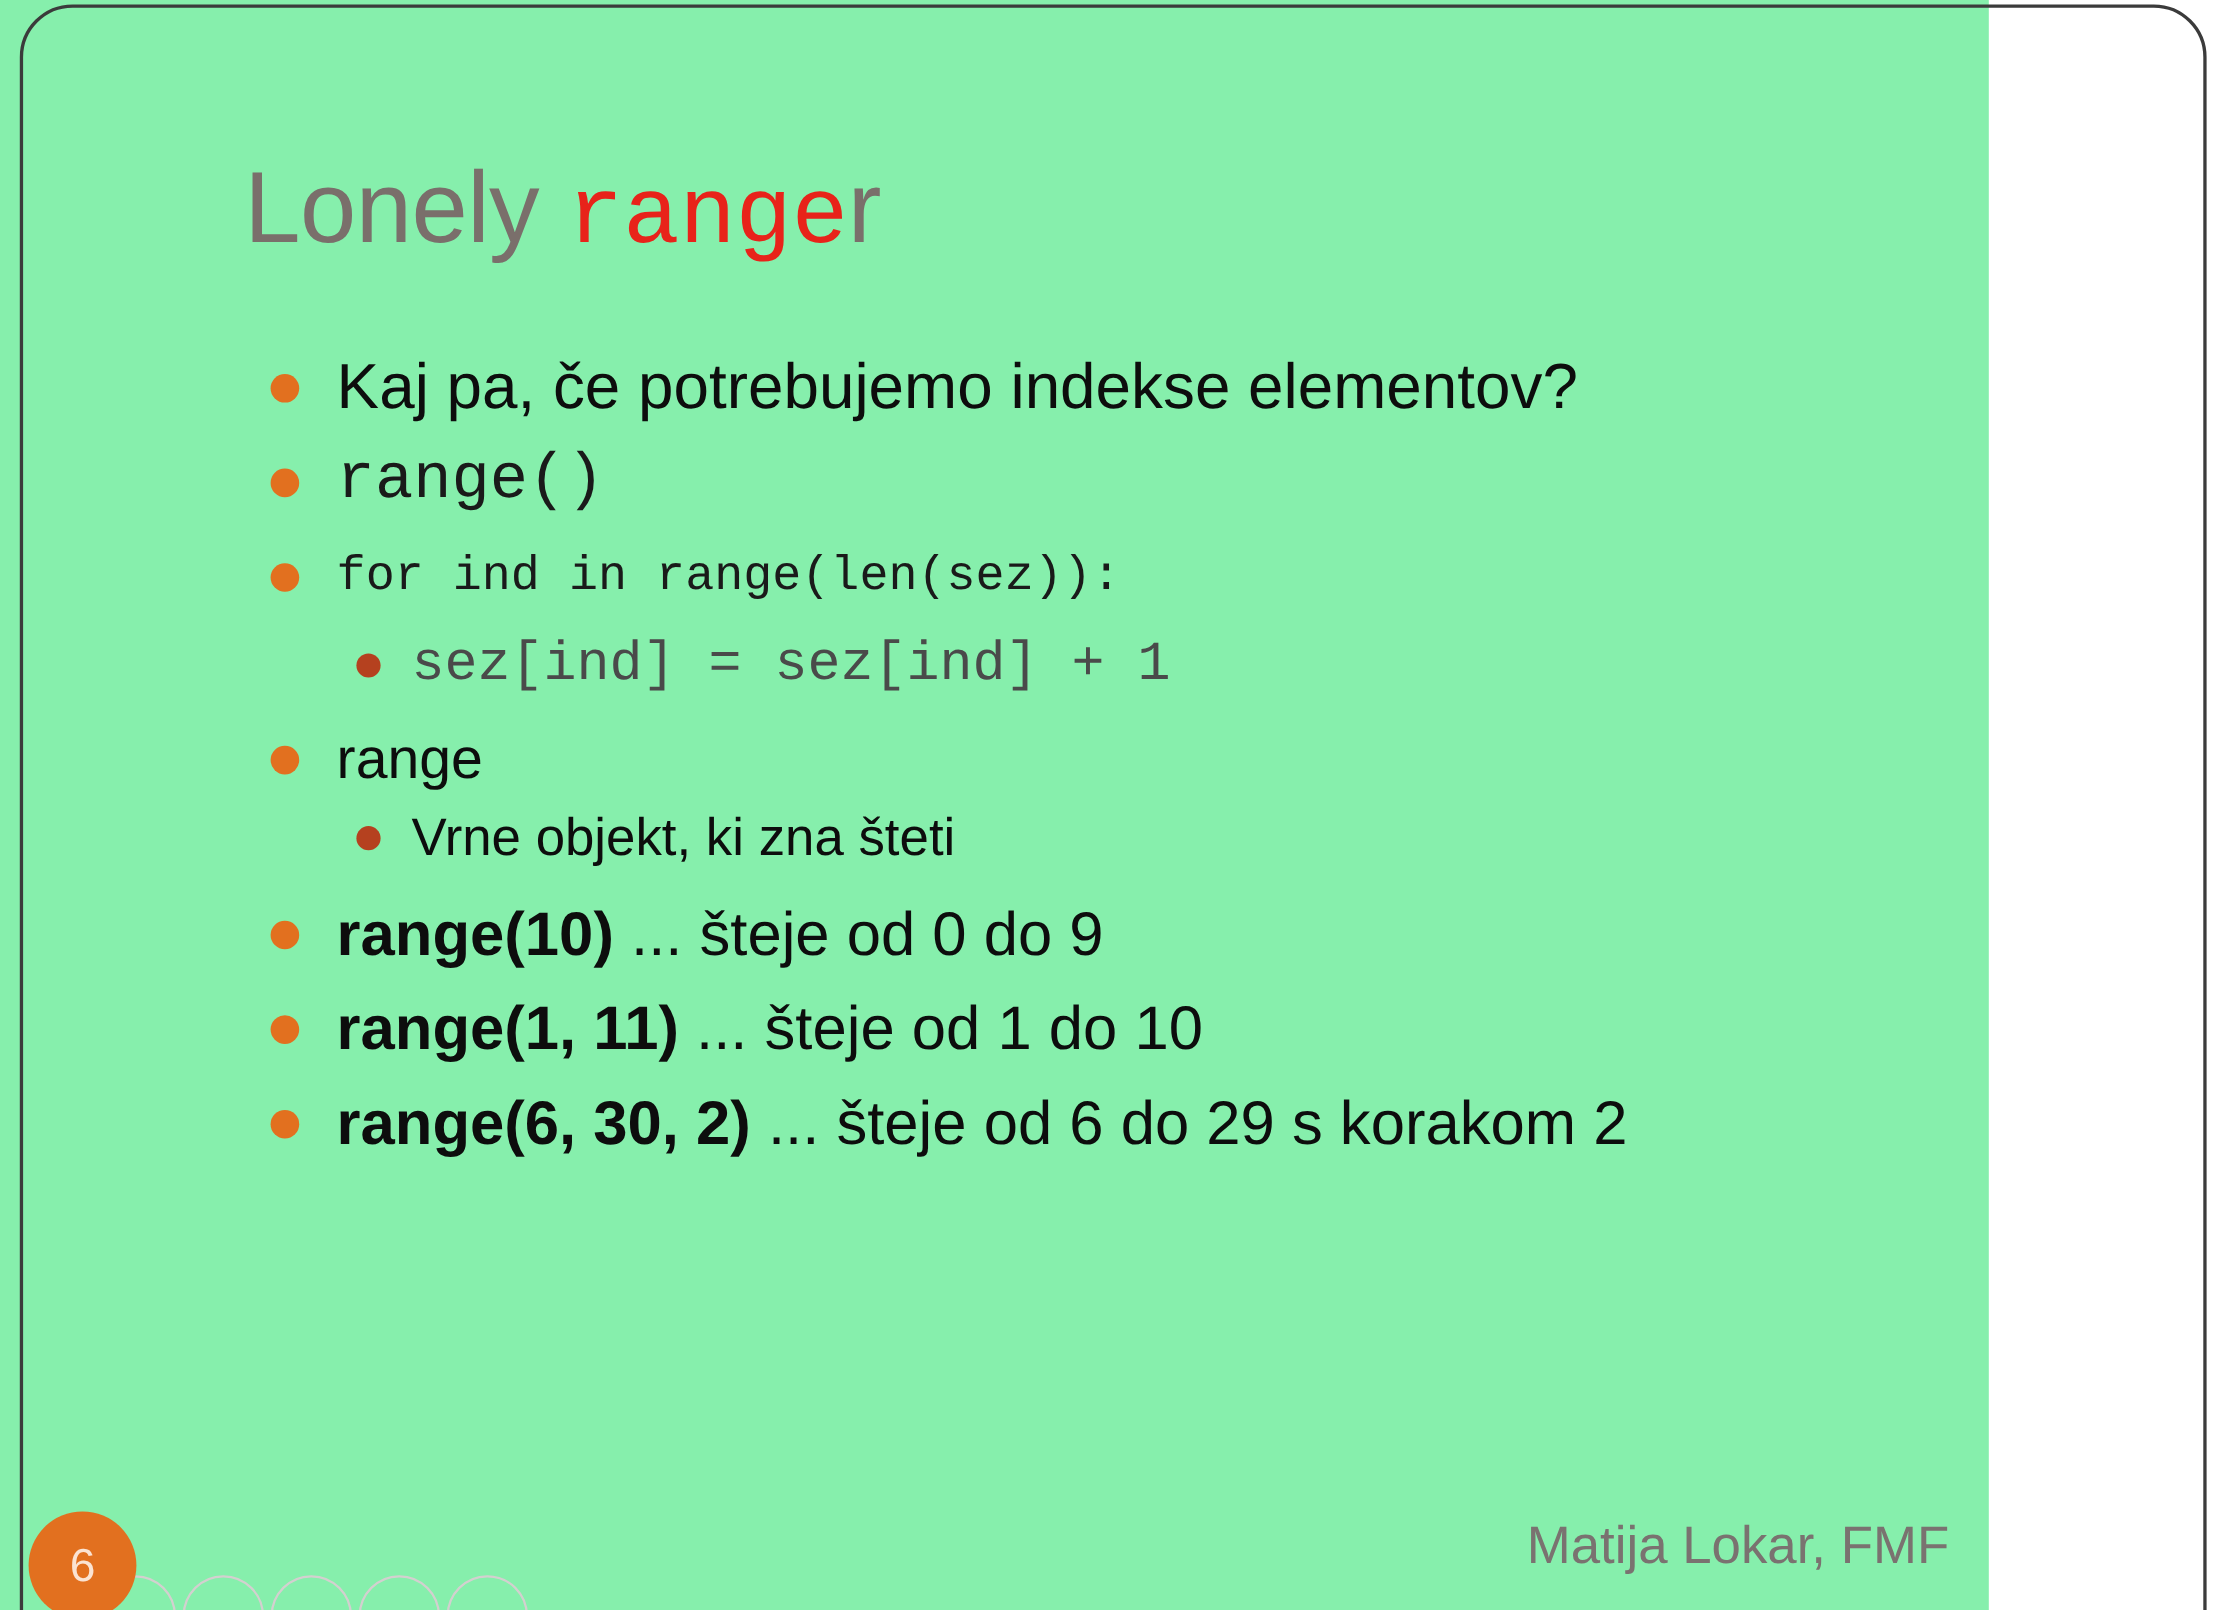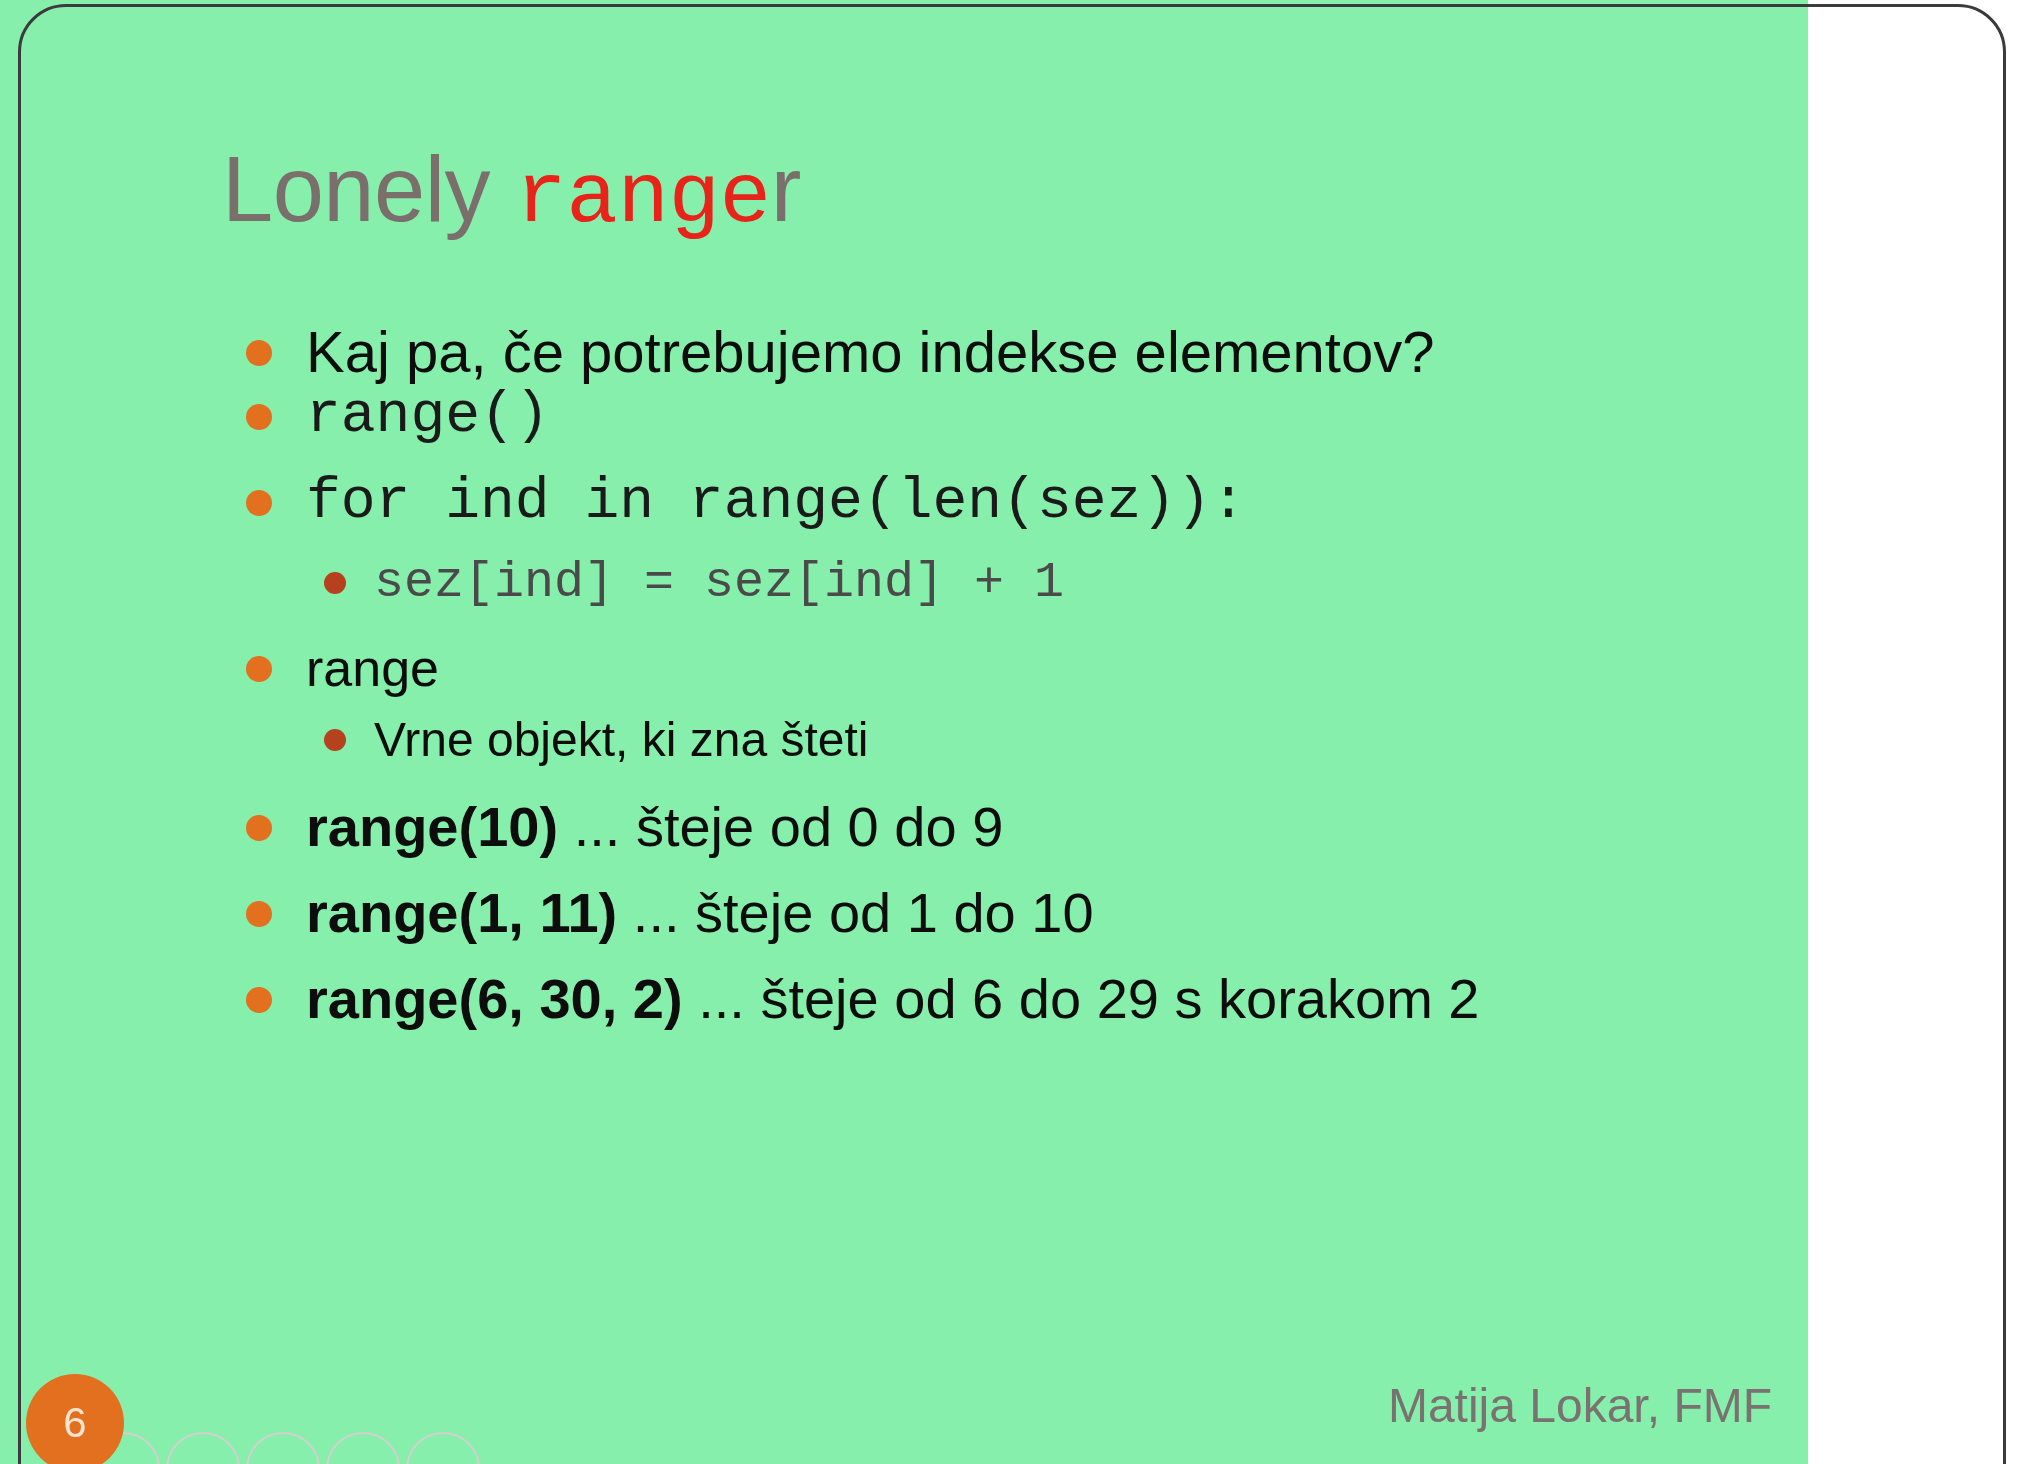--- a/index.html
+++ b/index.html
@@ -112,26 +112,26 @@
     font-weight: 400;
   }
   .b { font-weight: 700; }
   .n { font-weight: 400; }
 
   
   #r1 { margin-top: 0px; }
   #r1 .txt { font-size: 58px; line-height: 64px; }
   #r1 > .bullet { top: 20px; }
 
-  #r2 { }
+  #r2 { margin-top: 22px; }
   #r2 .txt { font-size: 58px; line-height: 64px; }
   #r2 > .bullet { top: 20px; }
 
   #r3 { margin-top: 22px; }
-  #r3 .txt { font-size: 58px; line-height: 64px; }
+  #r3 .txt { font-size: 44px; line-height: 64px; }
   #r3 > .bullet { top: 20px; }
 
   #r4 { margin-top: 20px; }
   #r4 .txt { font-size: 50px; line-height: 58px; color: #4a4a4a; }
   #r4 > .bullet { top: 18px; }
 
   #r5 { margin-top: 26px; }
   #r5 .txt { font-size: 52px; line-height: 60px; }
   #r5 > .bullet { top: 18px; }
 

